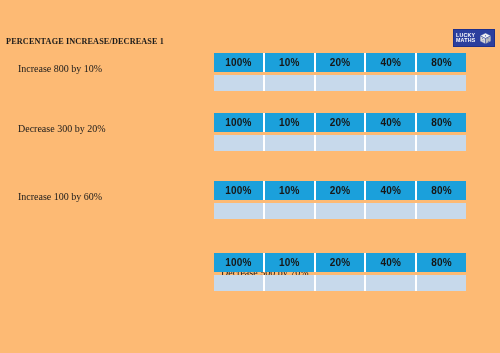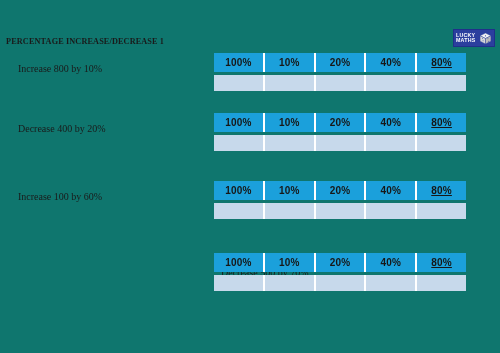--- a/index.html
+++ b/index.html
@@ -9,21 +9,21 @@
     background: #ffffff;
   }
   body {
     font-family: "Liberation Serif", serif;
     -webkit-font-smoothing: antialiased;
   }
   #slide {
     position: relative;
     width: 500px;
     height: 353px;
-    background: #0f766e;
+    background: #fdba74;
     overflow: hidden;
   }
 
   
   .slide-title {
     position: absolute;
     left: 6px;
     top: 37px;
     font-family: "Liberation Serif", serif;
     font-size: 8.2px;
@@ -112,21 +112,20 @@
   .cell {
     flex: 1 1 0;
     box-sizing: border-box;
     border-right: 2px solid #ffffff;
     display: flex;
     align-items: center;
     justify-content: center;
   }
   .cell:last-child {
     border-right: none;
-    text-decoration: underline;
   }
   .hcell {
     background: #1ba0db;
     font-family: "Liberation Sans", sans-serif;
     font-size: 10px;
     font-weight: 700;
     color: #171717;
     letter-spacing: 0.2px;
   }
   .acell {
@@ -171,21 +170,21 @@
           <div class="arow">
             <div class="cell acell"></div>
             <div class="cell acell"></div>
             <div class="cell acell"></div>
             <div class="cell acell"></div>
             <div class="cell acell"></div>
           </div>
         </div>
       </div>
       <div class="qrow">
-        <div class="qtext side" style="top: 123px;">Decrease 400 by 20%</div>
+        <div class="qtext side" style="top: 123px;">Decrease 300 by 20%</div>
         <div class="ptable" style="top: 113px;">
           <div class="hrow">
             <div class="cell hcell">100%</div>
             <div class="cell hcell">10%</div>
             <div class="cell hcell">20%</div>
             <div class="cell hcell">40%</div>
             <div class="cell hcell">80%</div>
           </div>
           <div class="arow">
             <div class="cell acell"></div>

